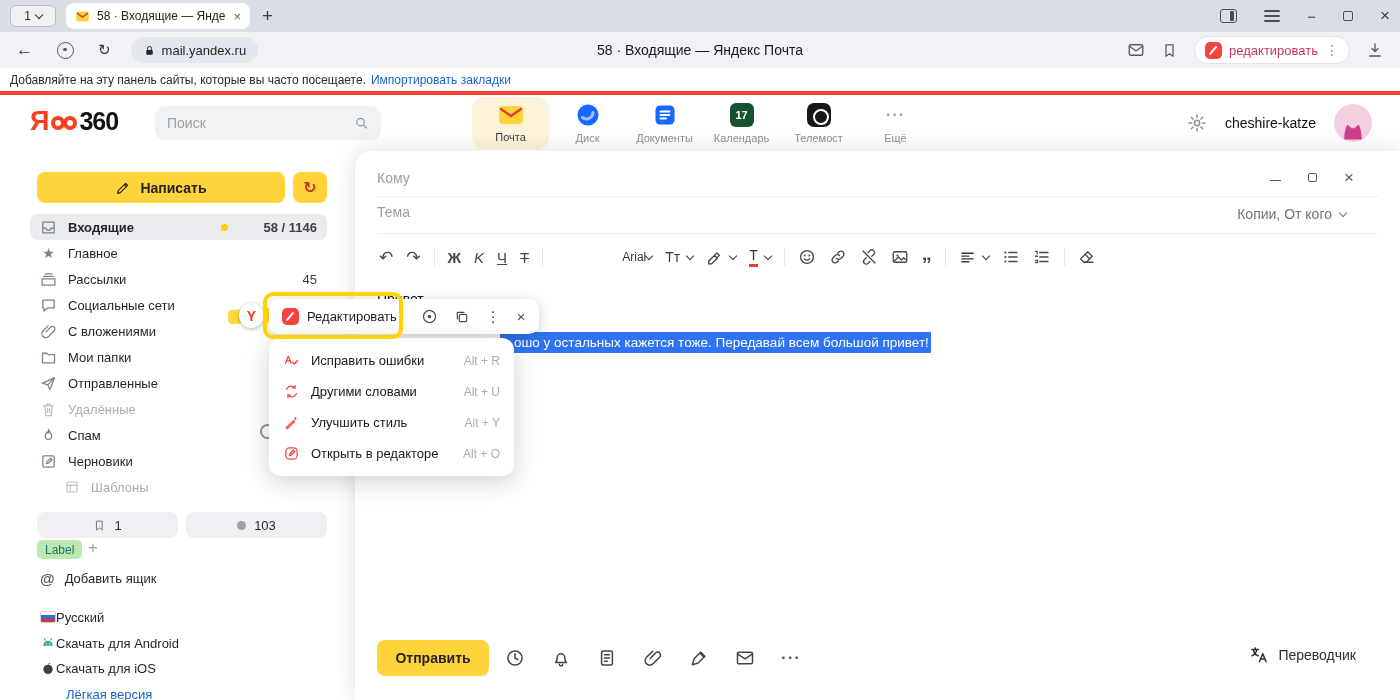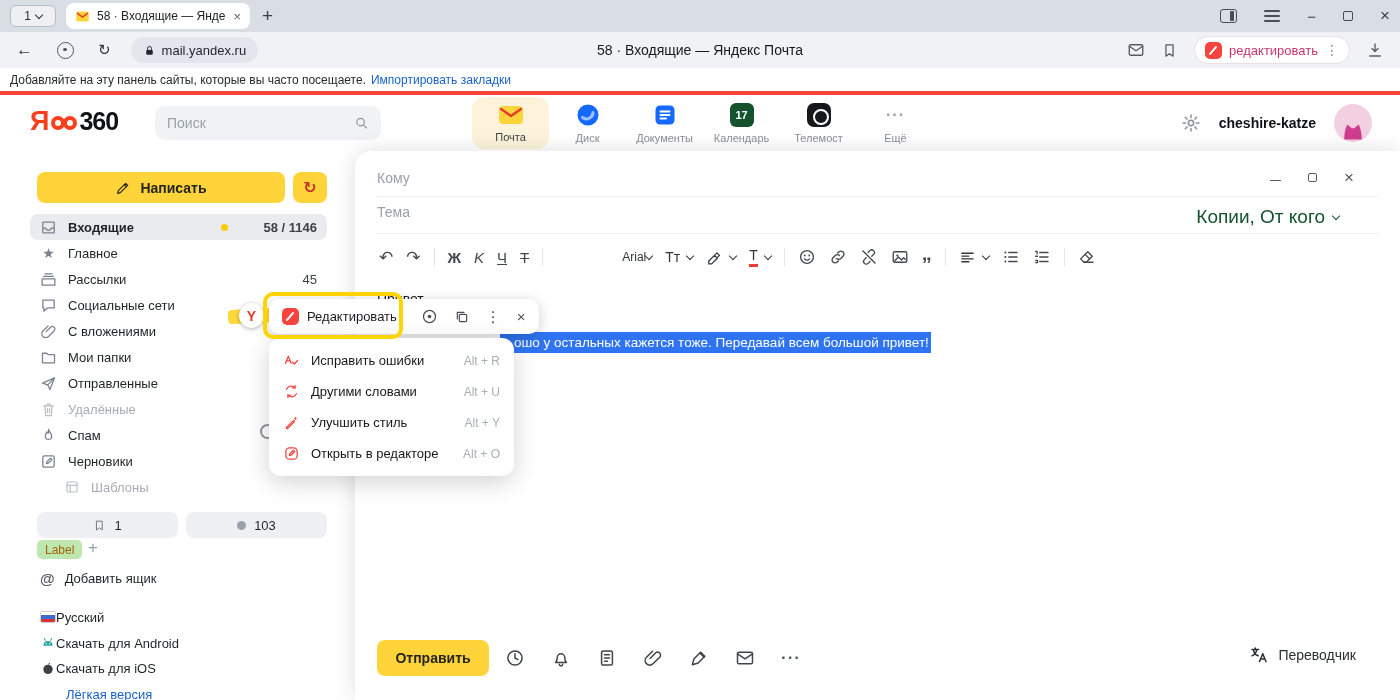--- a/index.html
+++ b/index.html
@@ -58,42 +58,42 @@
   .search input{border:0;background:transparent;outline:0;flex:1;font-size:14px;color:#2b2e33;font-family:inherit}
   .search input::placeholder{color:#9aa1aa}
   .services{position:absolute;left:472px;top:2px;display:flex}
   .service{width:77px;height:52px;display:flex;flex-direction:column;align-items:center;justify-content:center;gap:5px;font-size:11px;color:#8a8f98;border-radius:12px}
   .service.active{background:#fcf3da;color:#3c3f44}
   .cal-ic{width:24px;height:24px;background:#14532d;border-radius:6px;color:#fff;font-size:11px;font-weight:700;display:flex;align-items:center;justify-content:center}
   .tele-ic{width:24px;height:24px;background:#17181c;border-radius:7px;position:relative}
   .tele-ic::after{content:"";position:absolute;left:6px;top:6px;width:12px;height:12px;border:2.2px solid #fff;border-radius:50%}
   .more-ic{height:24px;display:flex;align-items:center;font-size:16px;font-weight:700;color:#9aa0a8;letter-spacing:1px}
   .hdr-right{position:absolute;right:28px;top:0;height:56px;display:flex;align-items:center;gap:18px}
-  .username{font-size:14px;font-weight:700;color:#101114}
+  .username{font-size:14px;font-weight:400;color:#101114}
   .avatar{width:38px;height:38px;border-radius:50%;background:#f3cfe2;display:flex;align-items:flex-end;justify-content:center;overflow:hidden}
 
   
   .mail-body{position:absolute;top:151px;left:0;right:0;bottom:0;background:#fff}
   .sidebar{position:absolute;left:0;top:0;width:355px;height:100%}
   .compose-btn{position:absolute;left:37px;top:21px;width:248px;height:31px;background:#ffd43b;border-radius:8px;display:flex;align-items:center;justify-content:center;gap:9px;font-size:14px;font-weight:700;color:#26241f}
   .sync-btn{position:absolute;left:293px;top:21px;width:34px;height:31px;background:#ffd43b;border-radius:8px;display:flex;align-items:center;justify-content:center;font-size:16px;color:#c2342a;font-weight:700}
   .folders{position:absolute;left:30px;top:63px;width:297px}
   .folder{height:26px;display:flex;align-items:center;gap:11px;padding:0 10px;font-size:13px;color:#1f2327;border-radius:8px}
   .folder.sel{background:#e9ebef;font-weight:700}
   .folder.mut{color:#a7adb6}
   .folder.ind{padding-left:33px}
   .fic{width:17px;height:17px;color:#7b8290;flex:none;display:flex;align-items:center;justify-content:center;font-size:14px}
   .folder.mut .fic{color:#bbc0c8}
   .cnt{margin-left:auto;font-size:13px;color:#3c4047}
   .dot-y{width:7px;height:7px;background:#ffcc00;border-radius:50%;margin-left:auto;flex:none}
   .dot-y+.cnt{margin-left:25px}
   .c-arc{position:absolute;left:260px;top:273px;width:15px;height:15px;border:2px solid #8f959d;border-right-color:transparent;border-radius:50%}
   .pill{position:absolute;top:361px;height:26px;width:141px;background:#eef0f3;border-radius:8px;display:flex;align-items:center;justify-content:center;gap:8px;font-size:13px;color:#1f2327}
   .dot-g{width:9px;height:9px;background:#99a1ab;border-radius:50%}
-  .label-chip{position:absolute;left:37px;top:389px;height:19px;padding:4px 8px;background:#bfe8b0;color:#a16207;font-size:12px;border-radius:5px;display:flex;align-items:center}
+  .label-chip{position:absolute;left:37px;top:389px;height:19px;padding:4px 8px;background:#bfe8b0;color:#0f766e;font-size:12px;border-radius:5px;display:flex;align-items:center}
   .label-plus{position:absolute;left:88px;top:387px;font-size:17px;color:#98a0a8}
   .add-box{position:absolute;left:40px;top:417px;height:20px;display:flex;align-items:center;gap:10px;font-size:13px;color:#1f2327}
   .at-ic{font-size:15px;color:#565b63;font-weight:700}
   .flink{position:absolute;left:40px;height:20px;display:flex;align-items:center;font-size:13px;color:#1f2327}
   .flag{width:16px;height:12px;border-radius:2px;overflow:hidden;border:1px solid #d0d4da;display:flex;flex-direction:column;flex:none}
   .flag i{flex:1}
   .flag i:nth-child(1){background:#fff}
   .flag i:nth-child(2){background:#3a6ad4}
   .flag i:nth-child(3){background:#d53535}
   .lite{color:#1a62c8}
@@ -102,21 +102,21 @@
   .compose{position:absolute;left:355px;top:0;right:0;bottom:0;background:#fff;border-top-left-radius:16px;box-shadow:0 0 22px rgba(0,0,0,.13)}
   .to-row,.subj-row{position:absolute;left:0;right:0}
   .fld-label{font-size:14px;color:#9aa0a8}
   .to-row{top:19px;left:22px}
   .subj-row{top:53px;left:22px}
   .win-ctrls{position:absolute;right:46px;top:18px;display:flex;gap:27px;align-items:center;color:#565b63}
   .cmin{width:11px;border-bottom:1.7px solid #565b63;height:1px;margin-top:6px}
   .csq{width:9px;height:9px;border:1.6px solid #565b63;border-radius:2px}
   .cx{font-size:17px;line-height:1}
   .cdiv{position:absolute;left:22px;right:22px;border-top:1px solid #ededf0}
-  .cc-toggle{position:absolute;right:61px;top:55px;display:flex;align-items:center;gap:8px;font-size:19px;color:#14532d}
+  .cc-toggle{position:absolute;right:54px;top:55px;display:flex;align-items:center;gap:8px;font-size:14px;color:#737373}
   .ctoolbar{position:absolute;left:24px;top:88px;right:10px;height:36px;display:flex;align-items:center;gap:13px;color:#44484e}
   .tbtn{display:flex;align-items:center;justify-content:center;font-size:15px;color:#44484e;flex:none}
   .tsep{width:1px;height:18px;background:#e3e5e8;flex:none}
   .fsel{width:96px;display:flex;align-items:center;justify-content:flex-end;font-size:12px;color:#33363c}
   .ssel{display:flex;align-items:center;gap:7px;font-size:14px;color:#33363c}
   .colA{border-bottom:3px solid #e84034;padding-bottom:1px;font-size:14px}
   .greet{position:absolute;left:22px;top:140px;font-size:14px;color:#17181a}
   .selection{position:absolute;left:145px;top:181px;height:21px;background:#2e74f2;color:#fff;font-size:13.5px;display:flex;align-items:center;padding:0 2px 0 14px;white-space:nowrap}
   .send-btn{position:absolute;left:22px;top:489px;width:112px;height:36px;background:#ffd43b;border-radius:8px;font-size:14px;font-weight:700;color:#26241f;display:flex;align-items:center;justify-content:center}
   .baricons{position:absolute;left:150px;top:489px;height:36px;display:flex;align-items:center;gap:26px;color:#3f434a}

